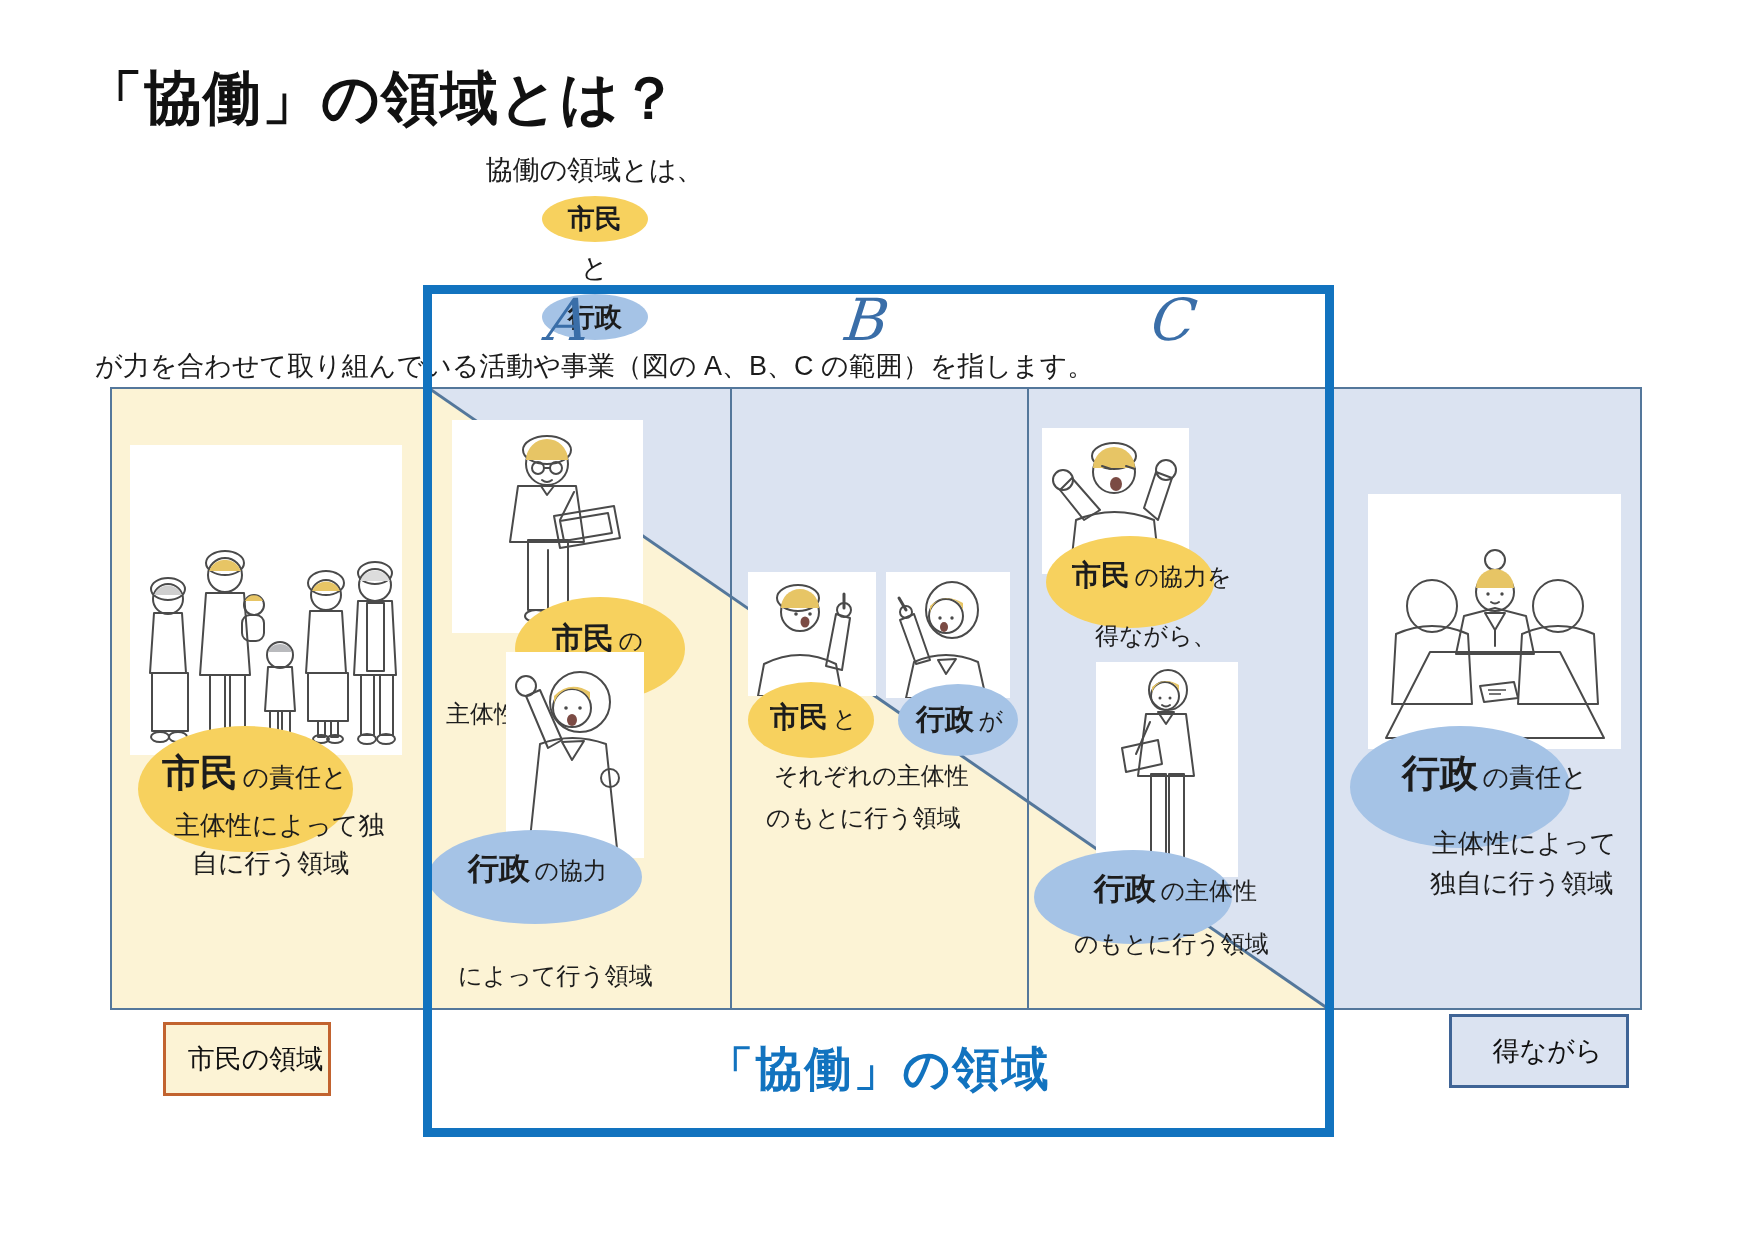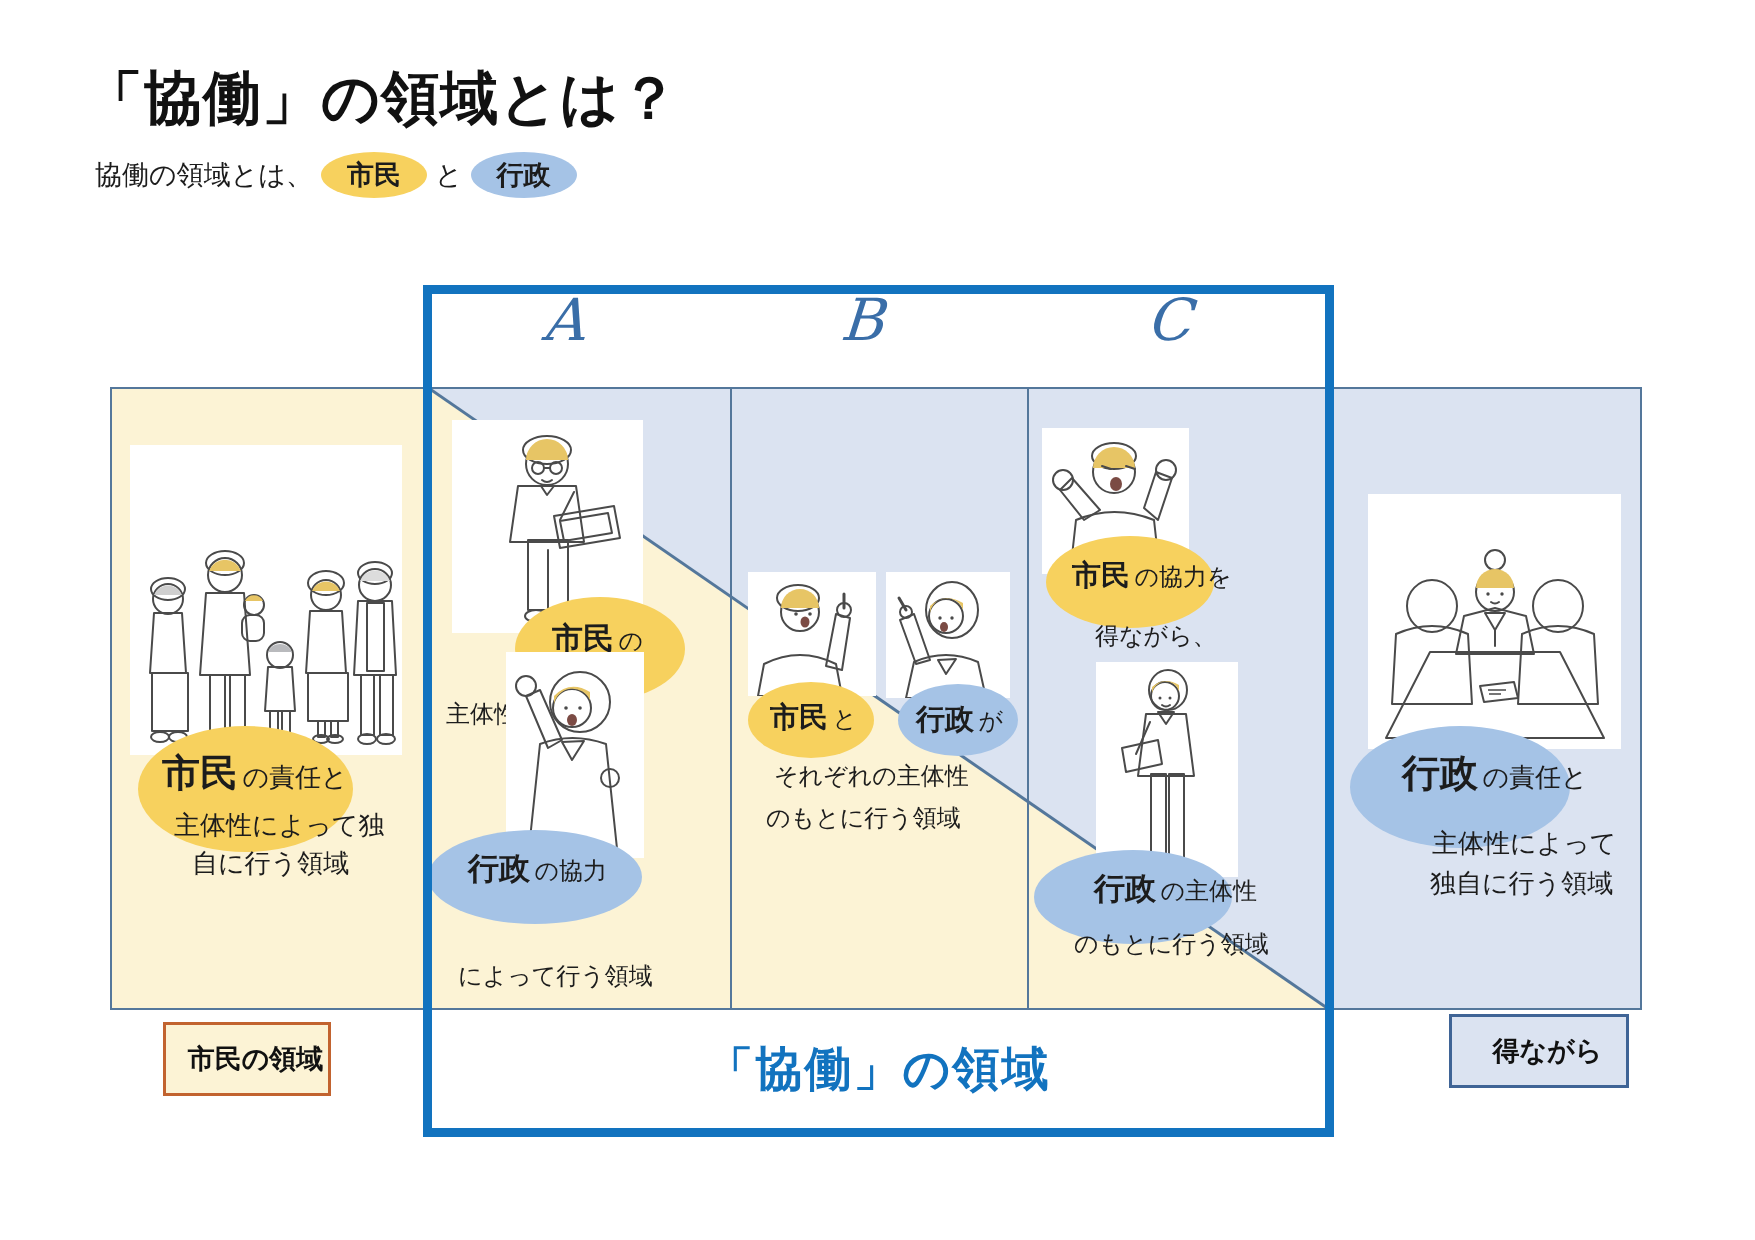--- a/index.html
+++ b/index.html
@@ -26,48 +26,49 @@
   .el-g{background:var(--gov-fill);}
   .cl{position:absolute;white-space:nowrap;color:var(--ink);}
   .term-lg{font-size:38px;font-weight:bold;}
   .term-md{font-size:31px;font-weight:bold;}
   .term-sm{font-size:29px;font-weight:bold;}
   .after{font-size:26px;}
   .after-sm{font-size:24px;margin-top:12px;}
   .sub{font-size:26px;}
   .sub-sm{font-size:24px;}
   .page-title{position:absolute;font-size:58px;font-weight:bold;color:#111;letter-spacing:1px;}
-  .intro{position:absolute;display:flex;align-items:center;font-size:27px;gap:8px;white-space:nowrap;}
+  .intro{position:absolute;display:flex;align-items:center;font-size:27px;gap:8px;white-space:nowrap;flex-direction:column;}
   .pill{display:inline-block;border-radius:50%;padding:5px 26px;font-weight:bold;font-size:27px;}
   .pill-c{background:var(--citizen-fill);}
   .pill-g{background:var(--gov-fill);}
   .region{position:absolute;border:2px solid var(--line);box-sizing:border-box;}
   .region-c{background:var(--citizen-area);}
   .region-g{background:var(--gov-area);}
   .frame{position:absolute;border:9px solid var(--frame);box-sizing:border-box;background:transparent;pointer-events:none;z-index:6;}
   .letter{position:absolute;font-family:"DejaVu Serif",serif;font-style:italic;font-size:58px;color:var(--letter);transform:skewX(-7deg);z-index:7;}
-  .label-box{position:absolute;display:flex;align-items:center;justify-content:center;font-weight:bold;font-size:27px;box-sizing:border-box;z-index:7;color:#111;padding-left:17px;}
+  .label-box{position:absolute;display:flex;align-items:center;justify-content:center;font-weight:normal;font-size:27px;box-sizing:border-box;z-index:7;color:#111;padding-left:17px;}
   .label-c{background:var(--citizen-area);border:3px solid var(--citizen-label-border);}
   .label-g{background:var(--gov-area);border:3px solid var(--gov-label-border);}
   .collab{position:absolute;text-align:center;font-size:47px;font-weight:bold;color:var(--collab);z-index:7;letter-spacing:2px;}
   .z2{z-index:2;}
   svg .ln{fill:none;stroke:#4a4a4a;stroke-width:2;stroke-linecap:round;stroke-linejoin:round;}
 </style>
 </head>
 <body>
 
 <div id="canvas">
 
   <div class="page-title" style="left:85px;top:60px;">「協働」の領域とは？</div>
 
   <div class="intro" style="left:95px;top:152px;">
     <span>協働の領域とは、</span>
     <span class="pill pill-c">市民</span>
     <span>と</span>
     <span class="pill pill-g">行政</span>
+    <span>が力を合わせて取り組んでいる活動や事業（図の A、B、C の範囲）を指します。</span>
   </div>
 
   <div class="region region-c" style="left:110px;top:387px;width:317px;height:623px;"></div>
 
   <svg class="abs" style="left:427px;top:387px;" width="903" height="623" viewBox="0 0 903 623">
     <polygon points="0,0 903,0 903,623" fill="var(--gov-area)"></polygon>
     <polygon points="0,0 903,623 0,623" fill="var(--citizen-area)"></polygon>
     <line x1="0" y1="0" x2="903" y2="623" stroke="var(--line)" stroke-width="3"></line>
     <line x1="304" y1="0" x2="304" y2="623" stroke="var(--line)" stroke-width="2"></line>
     <line x1="601" y1="0" x2="601" y2="623" stroke="var(--line)" stroke-width="2"></line>

